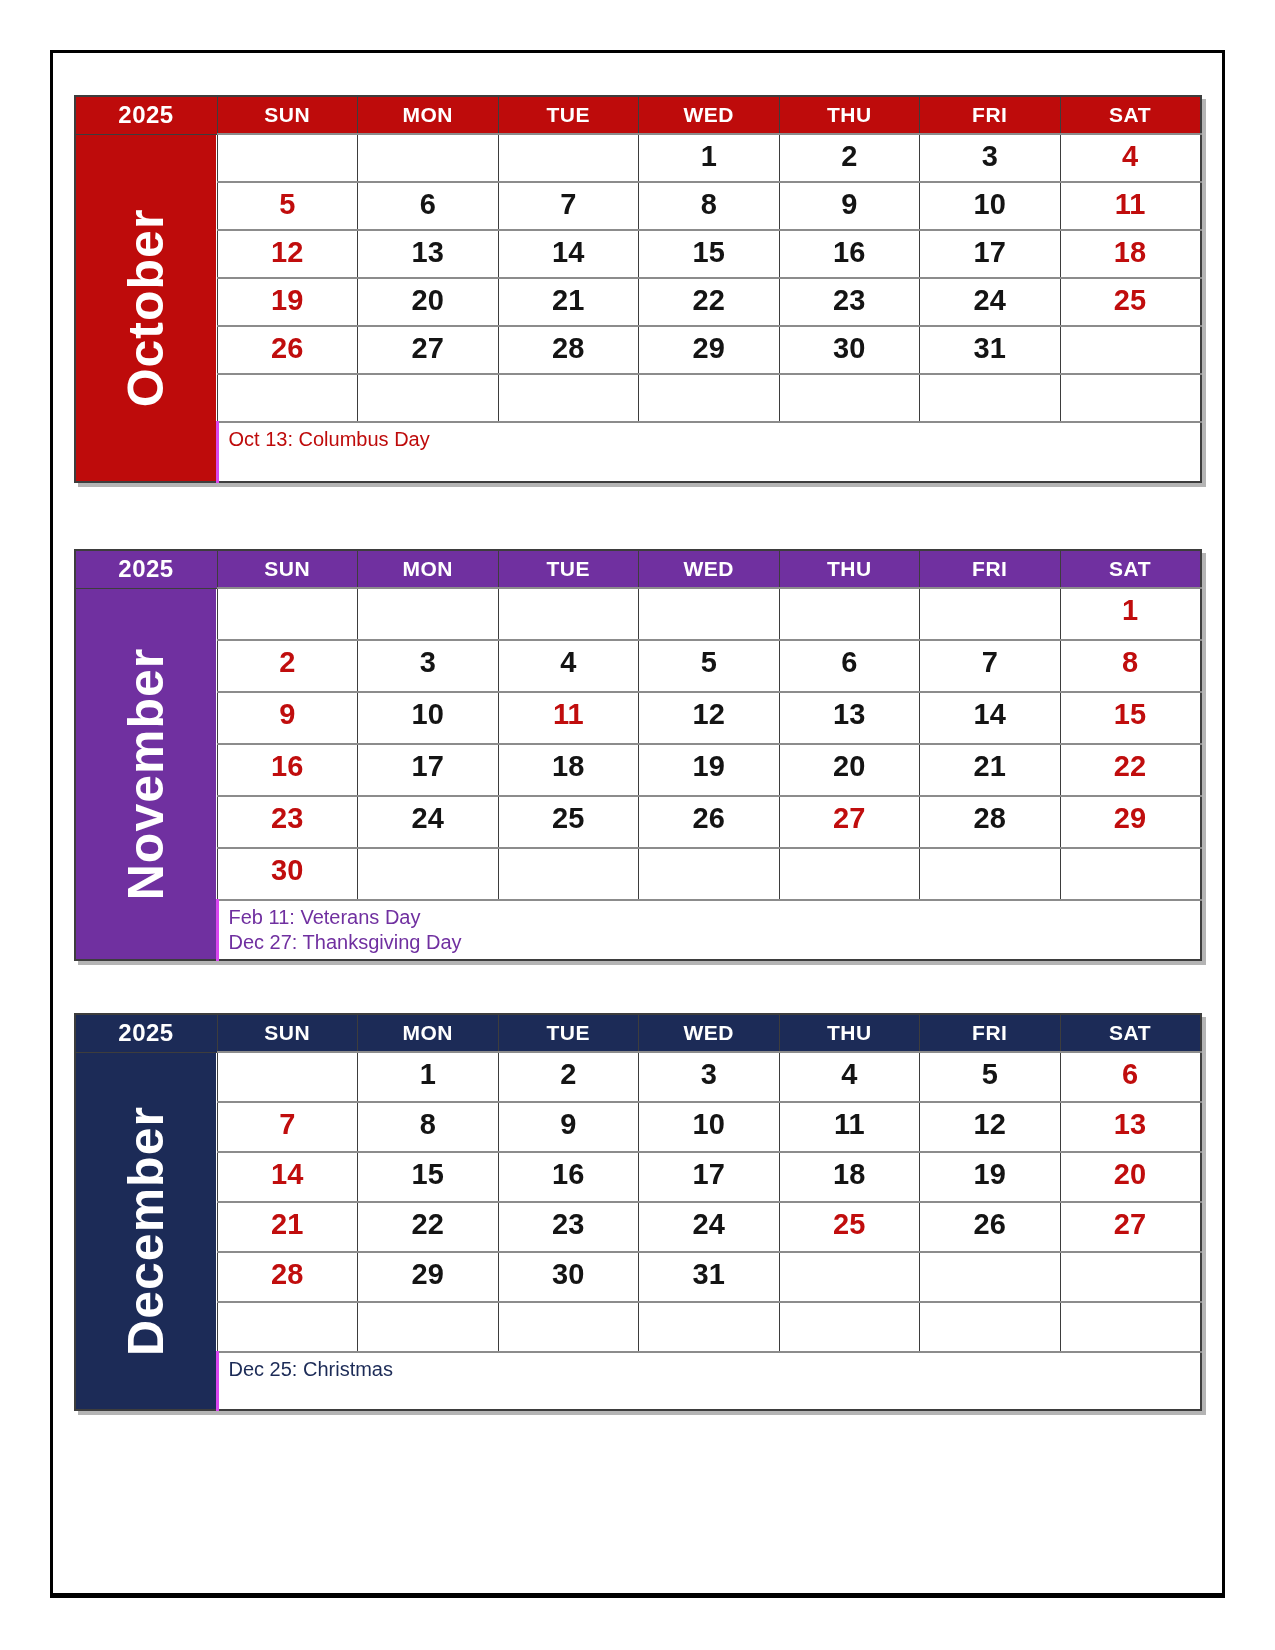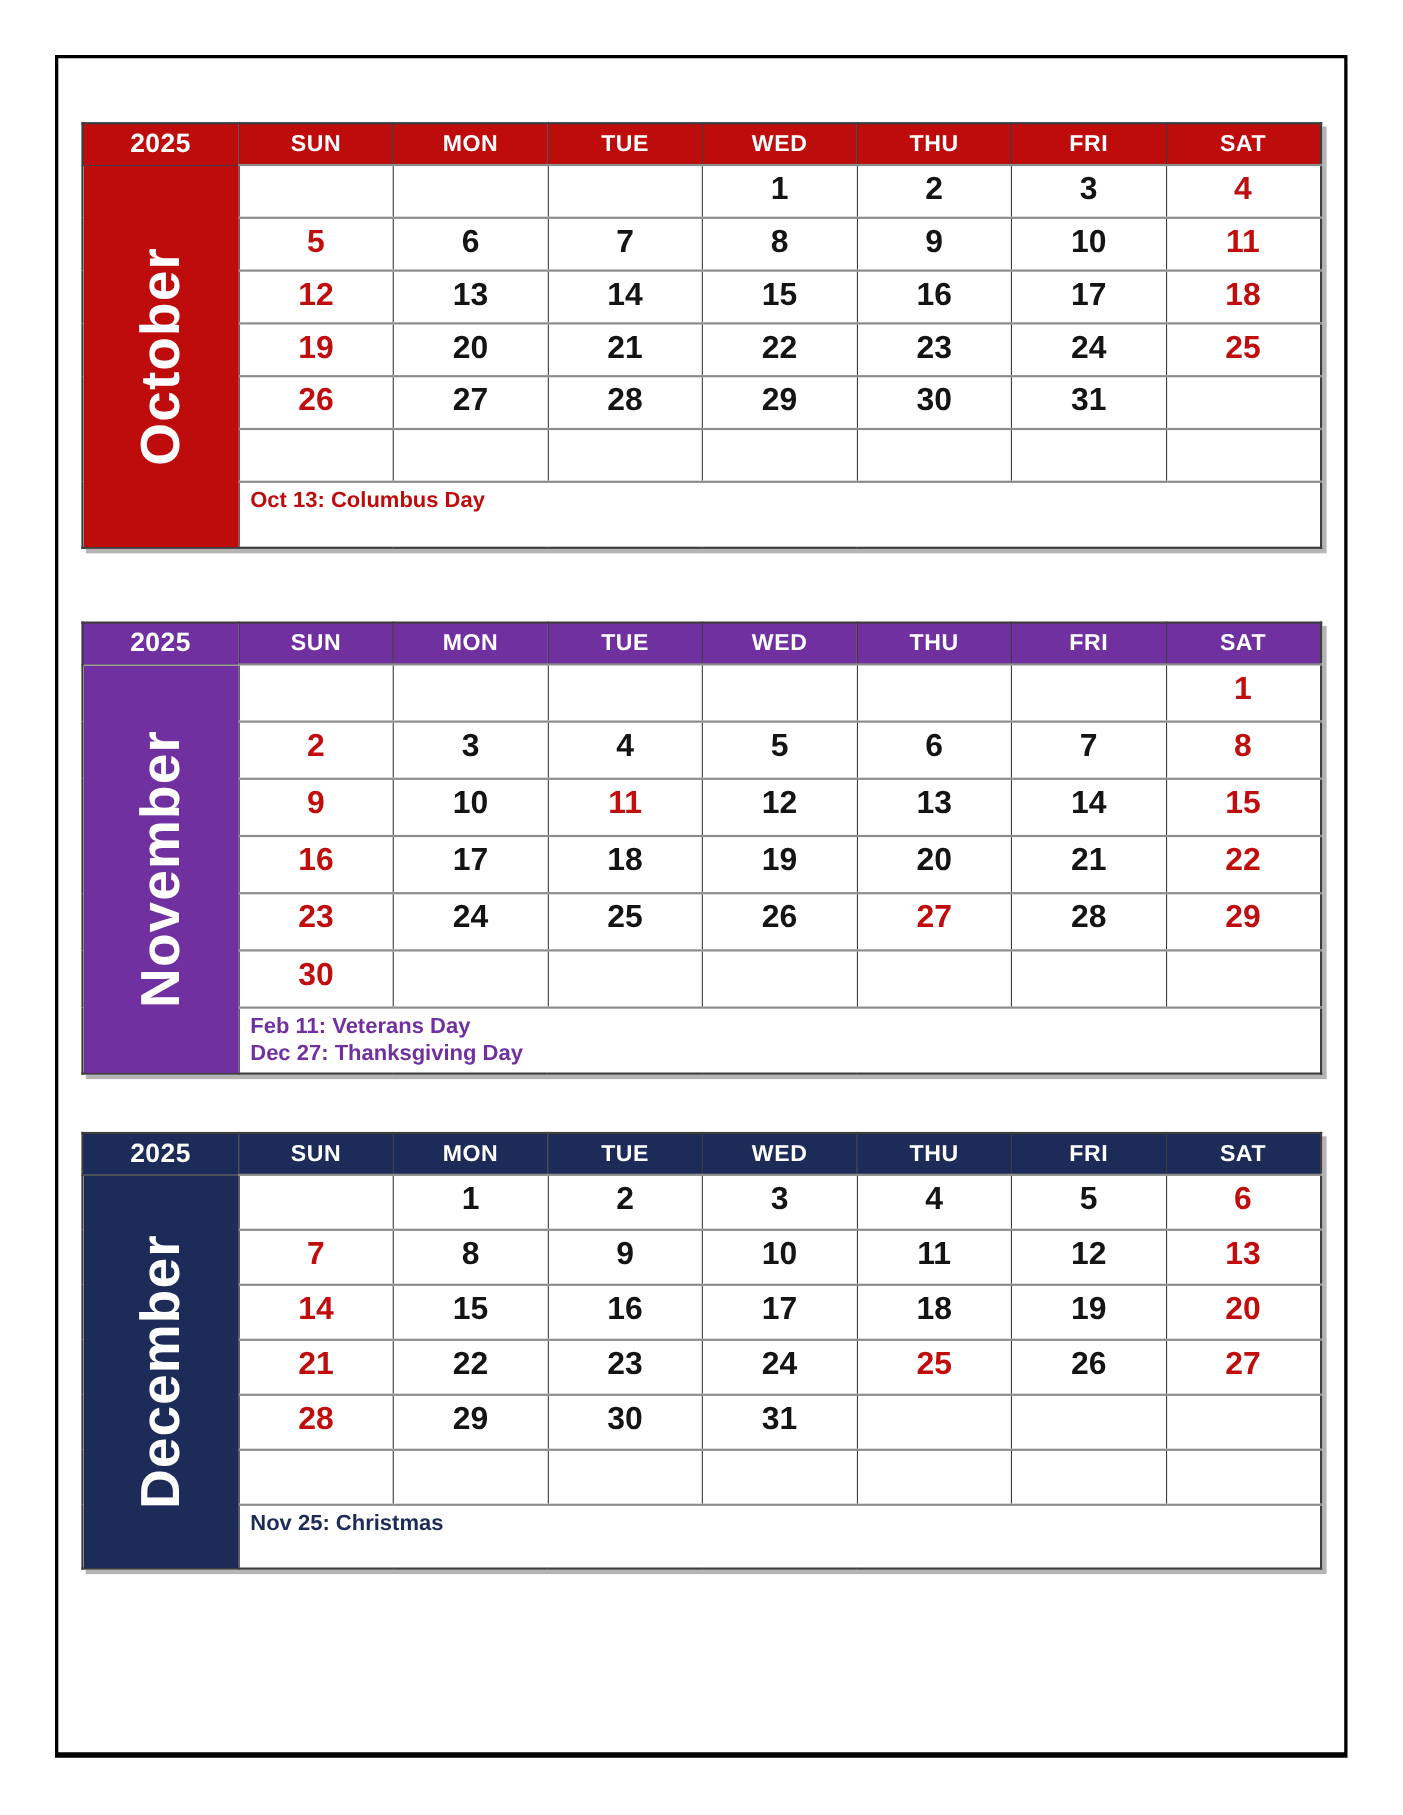--- a/index.html
+++ b/index.html
@@ -13,21 +13,21 @@
   }
   .frame {
     position: absolute;
     left: 50px;
     top: 50px;
     width: 1175px;
     height: 1548px;
     border: 3px solid #000000;
     border-bottom-width: 5px;
     box-sizing: border-box;
-    padding-top: 58px;
+    padding-top: 42px;
   }
   .month-section { width: 1128px; margin: 0 auto; }
   .m1 { margin-top: 66px; }
   .m2 { margin-top: 52px; }
 
   table.cal {
     border-collapse: collapse;
     width: 1128px;
     table-layout: fixed;
     border: 2px solid #3d3d3d;
@@ -77,23 +77,23 @@
     font-weight: bold;
     letter-spacing: 1px;
     white-space: nowrap;
   }
 
   .cal td.holiday {
     vertical-align: top;
     text-align: left;
     padding: 4px 0 4px 10px;
     color: var(--theme);
-    font-weight: bold;
+    font-weight: normal;
     font-size: 20px;
-    border-left: 1px solid #d946ef;
+    border-left: 3px solid #d946ef;
     border-top: 2px solid #8c8c8c;
   }
   .cal td.holiday div { line-height: 25px; }
 
   
   .m0 tbody tr { height: 48px; }
   .m0 tr.holiday-row { height: 60px; }
   .m1 tbody tr { height: 52px; }
   .m1 tr.holiday-row { height: 54px; }
   .m2 tbody tr { height: 50px; }
@@ -345,20 +345,20 @@
               <td class="date"></td>
               <td class="date"></td>
               <td class="date"></td>
               <td class="date"></td>
               <td class="date"></td>
               <td class="date"></td>
               <td class="date"></td>
             </tr>
             <tr class="holiday-row">
               <td class="holiday" colspan="7">
-                <div>Nov 25: Christmas</div>
+                <div>Dec 25: Christmas</div>
               </td>
             </tr>
           </tbody>
         </table>
       </section>
   </div>
 </div>
 
 </body></html>

